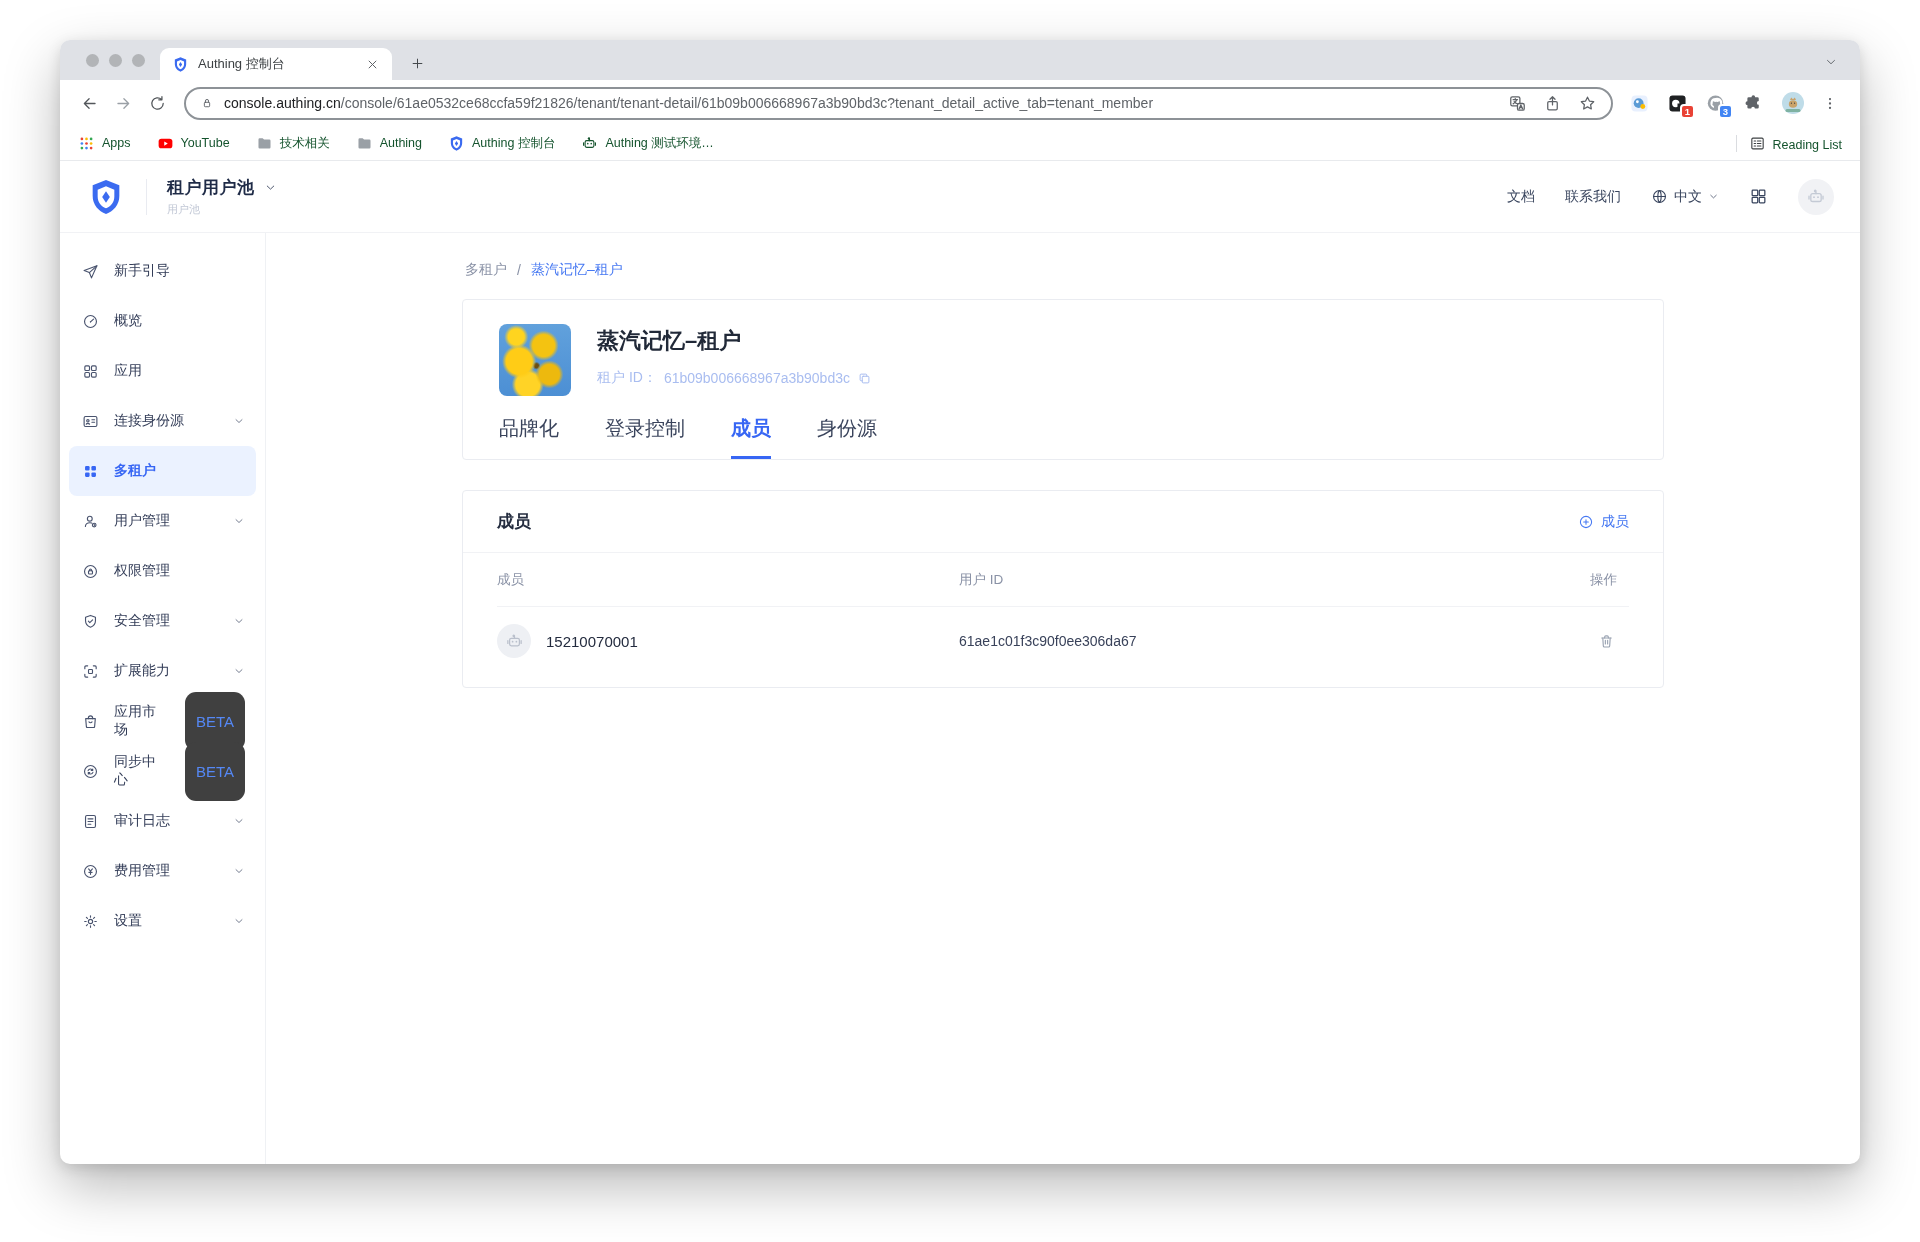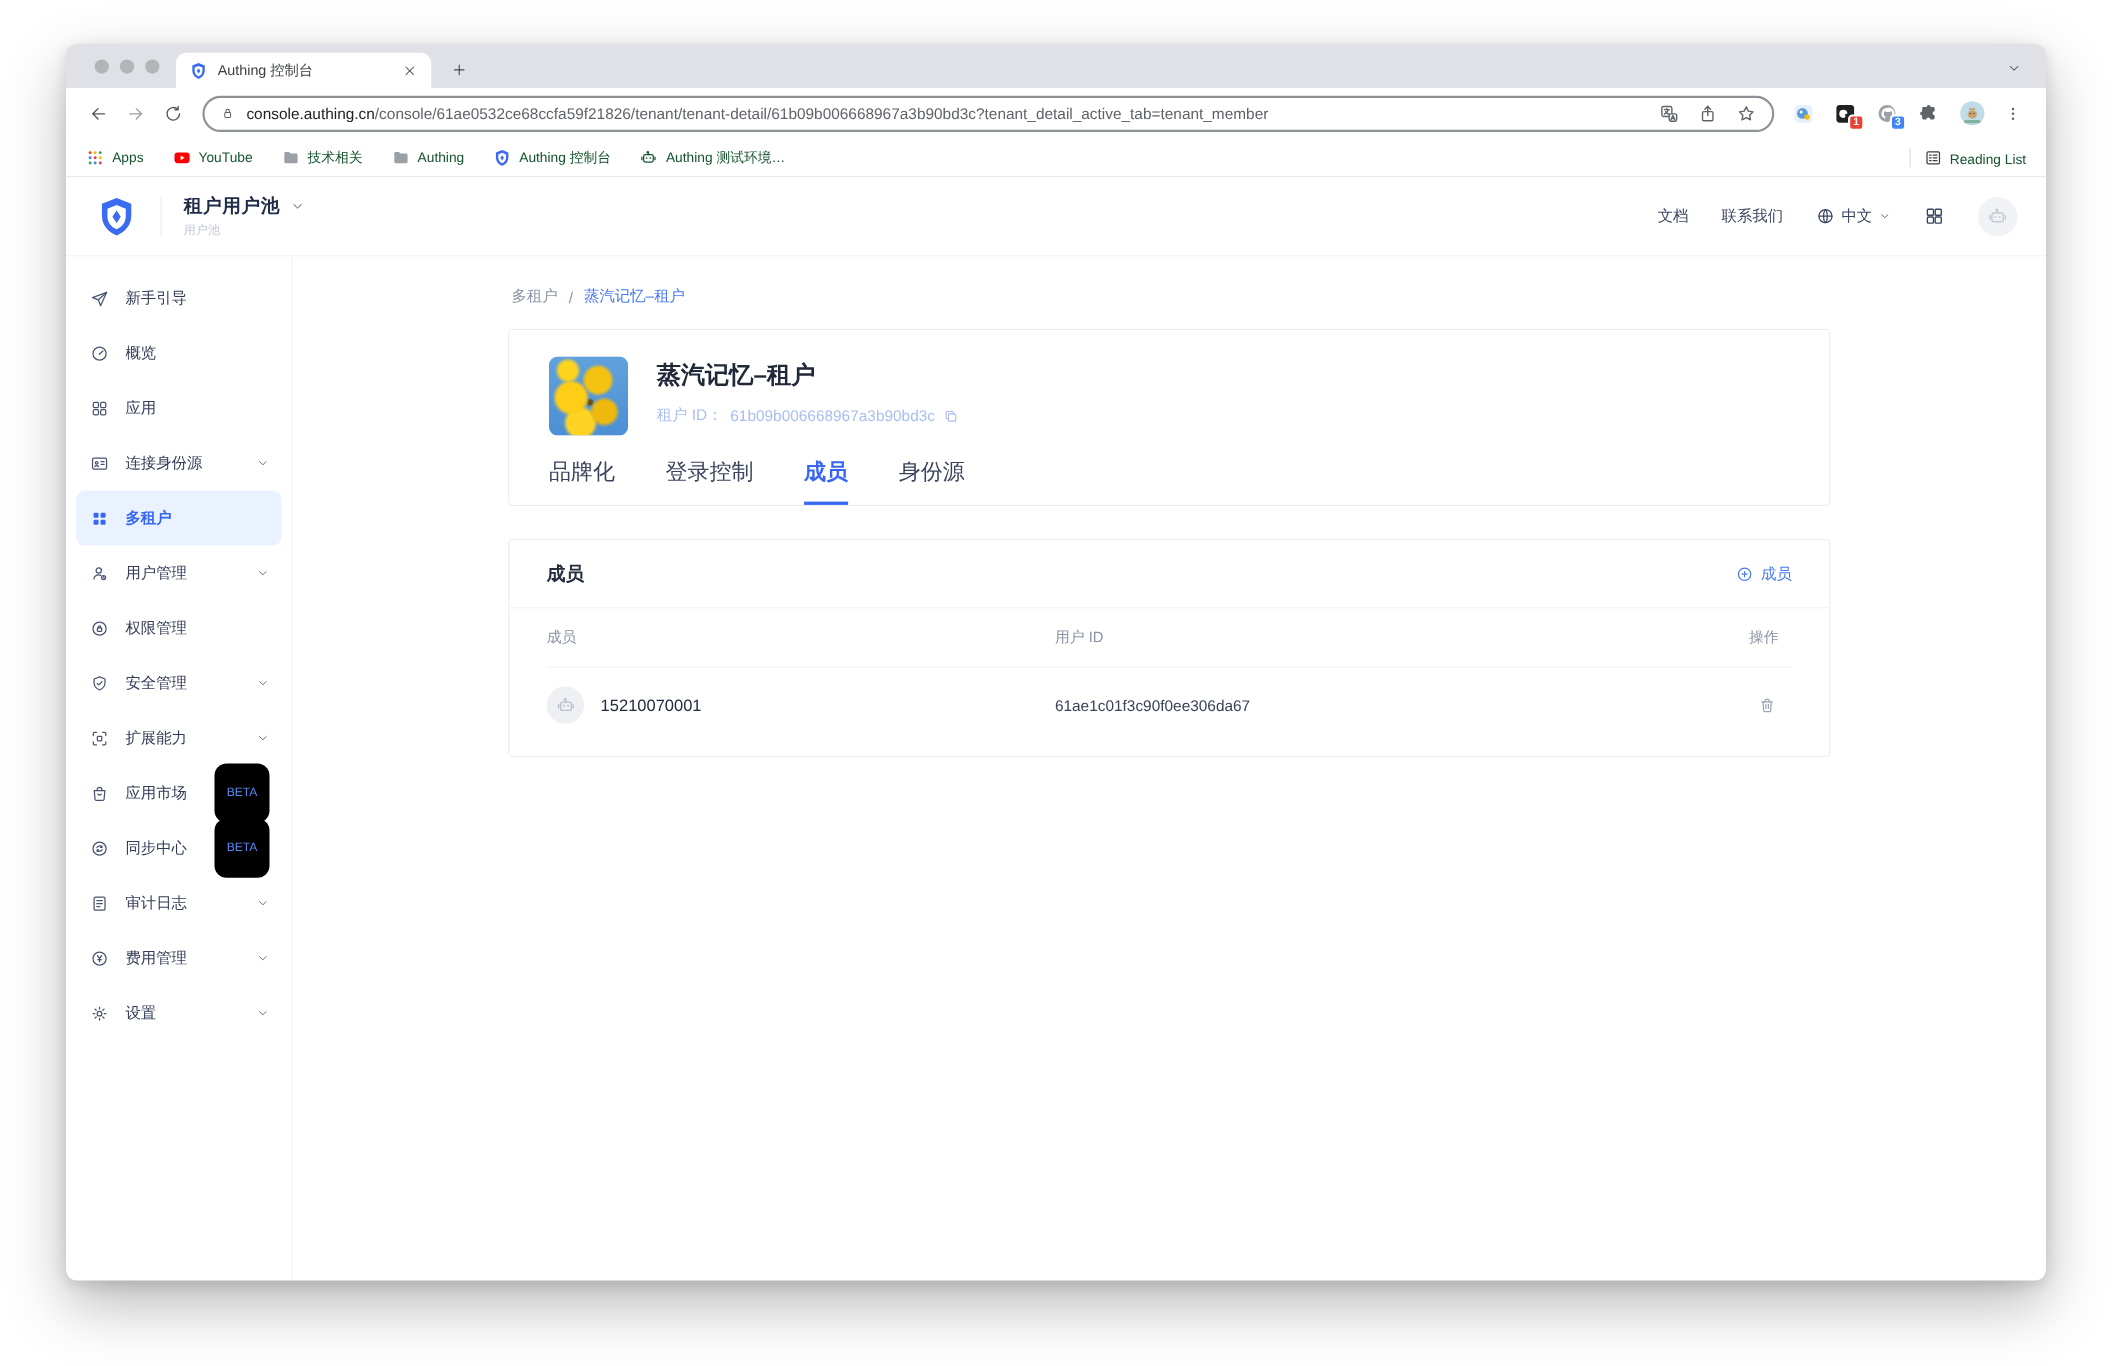--- a/index.html
+++ b/index.html
@@ -82,21 +82,21 @@
                 display:flex; align-items:center; justify-content:center; }
   .hdr-avatar .icn { width:20px; height:20px; }
 
   
   .body-row { flex:1; display:flex; min-height:0; }
   .sidebar { width:206px; flex:none; border-right:1px solid #EFF1F4; padding-top:13px; }
   .side-item { height:50px; margin:0 9px; border-radius:8px; display:flex; align-items:center;
                gap:15px; padding:0 11px 0 13px; font-size:14px; color:#333D58; cursor:default; }
   .side-item .main-icn { width:17px; height:17px; color:#49536E; flex:none; }
   .side-chev { margin-left:auto; width:12px; height:12px; color:#535D75; }
-  .side-badge { margin-left:auto; background:#000000; color:#5588F5; font-size:11px; padding:21px 11px; border-radius:11px; }
+  .side-badge { margin-left:auto; background:#404040; color:#5588F5; font-size:15px; padding:21px 11px; border-radius:11px; }
   .side-item.active { background:#EBF2FF; color:#3766F4; font-weight:600; }
   .side-item.active .main-icn { color:#3766F4; }
 
   .main { flex:1; min-width:0; padding-top:28px; overflow:hidden; }
   .content { width:1202px; margin:0 auto; }
   .breadcrumb { display:flex; align-items:center; gap:10px; font-size:14px; color:#8A92A6; margin:0 0 20px 3px; }
   .breadcrumb .cur { color:#4678F2; }
 
   .card { background:#fff; border:1px solid #EAECF1; border-radius:4px; }
   .card1 { padding:24px 36px 0; }

